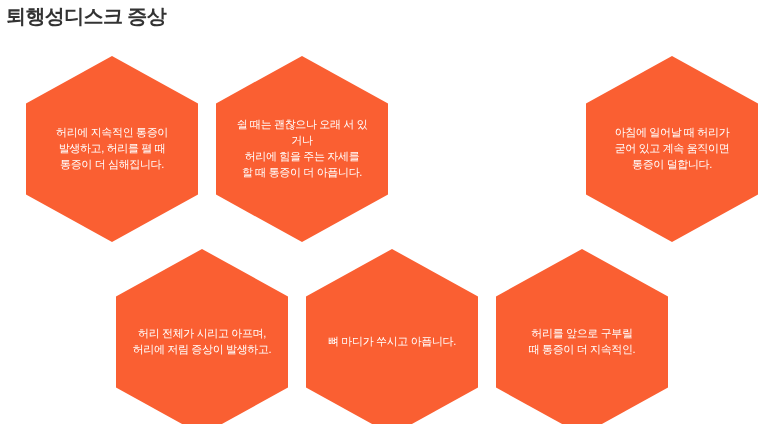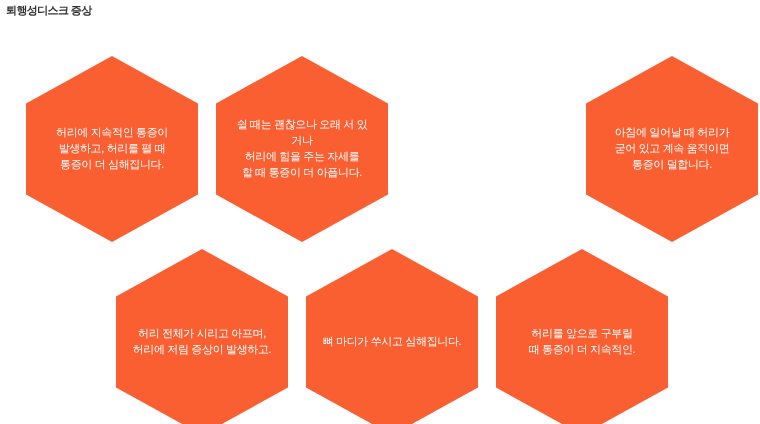--- a/index.html
+++ b/index.html
@@ -11,21 +11,21 @@
     height: 424px;
     background: #ffffff;
     font-family: "Liberation Sans", "DejaVu Sans", sans-serif;
     overflow: hidden;
     position: relative;
   }
   #page-title {
     position: absolute;
     left: 6px;
     top: 3px;
-    font-size: 11px;
+    font-size: 20px;
     font-weight: bold;
     color: #333333;
     letter-spacing: -0.6px;
     white-space: nowrap;
   }
   #hex-board {
     position: absolute;
     left: 12px;
     top: 0;
     width: 760px;
@@ -90,21 +90,21 @@
 굳어 있고 계속 움직이면
 통증이 덜합니다.</span>
   </div>
 
   <div class="hex hex-r2 hex-d1">
     <span class="hex-text">허리 전체가 시리고 아프며,
 허리에 저림 증상이 발생하고.</span>
   </div>
 
   <div class="hex hex-r2 hex-d2">
-    <span class="hex-text">뼈 마디가 쑤시고 심해집니다.</span>
+    <span class="hex-text">뼈 마디가 쑤시고 아픕니다.</span>
   </div>
 
   <div class="hex hex-r2 hex-d3">
     <span class="hex-text">허리를 앞으로 구부릴
 때 통증이 더 지속적인.</span>
   </div>
 
 </div>
 
 </body></html>

